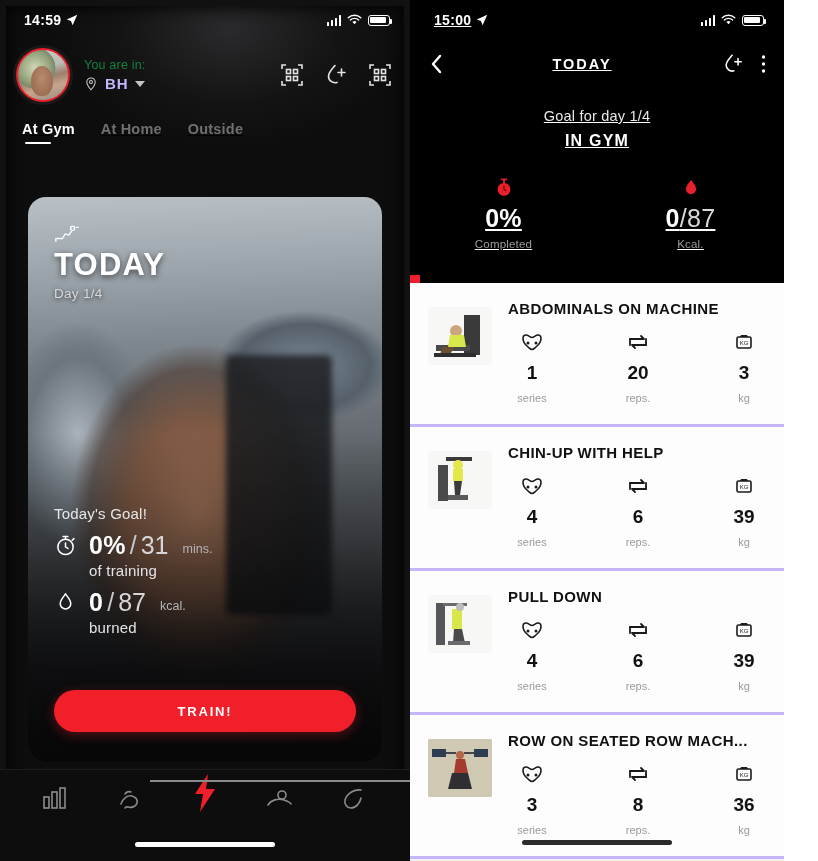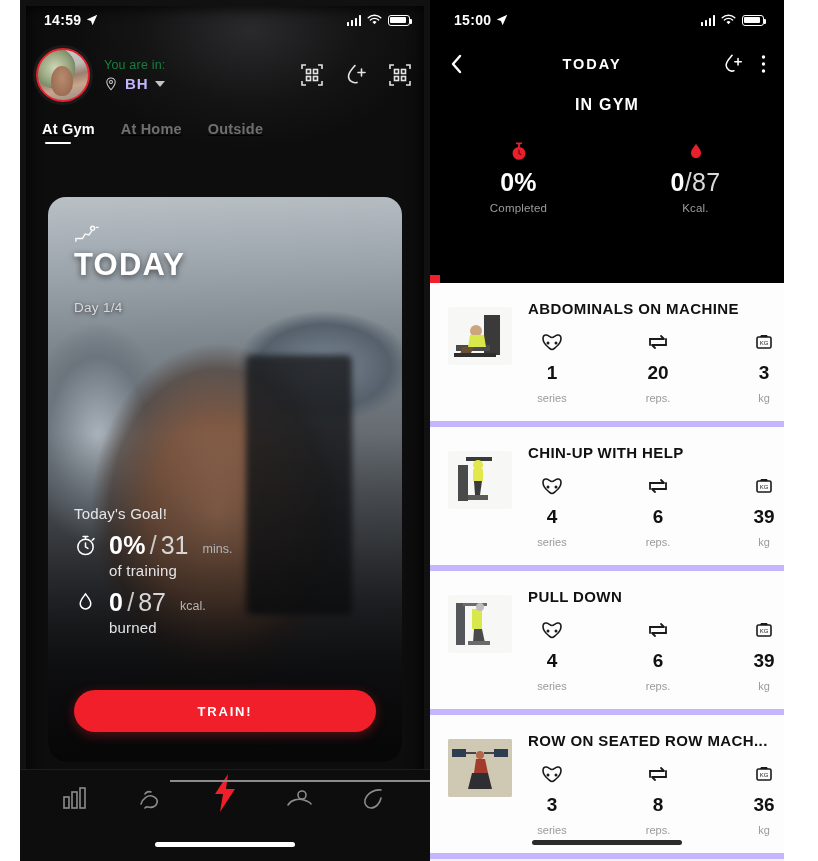--- a/index.html
+++ b/index.html
@@ -2,21 +2,21 @@
 <html><head>
 <meta charset="utf-8">
 <style>
   * { margin:0; padding:0; box-sizing:border-box; }
   html,body {
     width:818px; height:861px;
     background:#ffffff;
     font-family:"Liberation Sans", sans-serif;
     overflow:hidden;
   }
-  .stage { position:relative; width:784px; height:861px; display:flex;padding-left:20px; }
+  .stage { position:relative; width:784px; height:861px; display:flex; }
 
   
   .phone-left {
     position:relative;
     width:410px; height:861px;
     background:#0d0d0d;
     overflow:hidden;
     flex:0 0 410px;
   }
   .phone-left::after{
@@ -109,21 +109,21 @@
   }
   .card-photo:after{
     content:""; position:absolute; left:0; right:0; bottom:0; height:58%;
     background:linear-gradient(180deg, rgba(10,10,11,0) 0%, rgba(10,10,11,.35) 35%, rgba(8,8,9,.82) 72%, rgba(6,6,7,.95) 100%);
   }
   .card-top{
     position:absolute; left:26px; top:26px; z-index:2; color:#fff;
   }
   .card-icon{ width:26px;height:20px; opacity:.95; margin-bottom:6px; display:block;}
   .card-title{ font-size:31px; font-weight:800; letter-spacing:1.2px; line-height:1; text-shadow:0 2px 6px rgba(0,0,0,.6);}
-  .card-day{ font-size:13.5px; color:#d8d8da; margin-top:20px; letter-spacing:.3px; text-shadow:0 1px 4px rgba(0,0,0,.7);}
+  .card-day{ font-size:13.5px; color:#d8d8da; margin-top:6px; letter-spacing:.3px; text-shadow:0 1px 4px rgba(0,0,0,.7);}
 
   .card-goal{ position:absolute; left:26px; bottom:126px; z-index:2; color:#fff; }
   .goal-head{ font-size:15px; color:#e6e6e8; letter-spacing:.2px; }
   .goal-line{ display:flex; align-items:center; gap:12px; margin-top:9px;}
   .goal-ico{ width:23px;height:23px; flex:0 0 23px;}
   .goal-num{ font-size:25px; font-weight:800; letter-spacing:.3px;}
   .goal-sep{ font-size:25px; font-weight:400; color:#c8c8ca;}
   .goal-den{ font-size:25px; font-weight:400; color:#d6d6d8;}
   .goal-unit{ font-size:12.5px; color:#b4b4b6; margin-left:2px; align-self:flex-end; padding-bottom:4px;}
   .goal-sub{ font-size:15px; color:#e3e3e5; margin:2px 0 0 35px; letter-spacing:.2px;}
@@ -146,42 +146,42 @@
   .nav-line{ position:absolute; left:150px; top:10px; width:260px; height:2px; background:#8b8b8d; }
   .nav-items{ display:flex; align-items:center; justify-content:space-around; height:58px; padding:0 18px;}
   .nav-ic{ width:30px;height:26px; opacity:.62;}
   .nav-ic.bolt{ opacity:1; width:26px;height:40px; margin-top:-12px;}
   .home-ind{ position:absolute; left:50%; transform:translateX(-50%); bottom:14px; width:140px;height:5px;background:#fff;border-radius:3px;}
 
   
   .phone-right{
     position:relative; flex:1 1 auto; height:861px; background:#f2f2f2; overflow:hidden;
   }
-  .r-header{ background:#000; color:#fff; height:283px; position:relative; }
+  .r-header{ background:#000; color:#fff; height:283px; position:relative;text-decoration:underline; }
   .r-status{
     height:40px; padding:0 20px 0 24px; display:flex; align-items:center; justify-content:space-between;
   }
   .r-navbar{ display:flex; align-items:center; height:48px; padding:0 18px 0 20px; }
   .back-ic{ width:12px;height:20px; }
   .r-title{ flex:1; text-align:center; font-size:14.5px; font-weight:800; letter-spacing:2px; }
   .r-actions{ display:flex; align-items:center; gap:17px; }
   .r-goal-for{ text-align:center; font-size:14.5px; color:#e9e9eb; margin-top:20px; letter-spacing:.2px;}
   .r-in-gym{ text-align:center; font-size:16px; font-weight:800; letter-spacing:1.2px; margin-top:8px;}
   .r-stats{ display:flex; margin-top:26px; }
   .r-stat{ flex:1; display:flex; flex-direction:column; align-items:center; }
   .r-stat-ic{ width:22px;height:24px; margin-bottom:4px;}
   .r-stat-val{ font-size:25px; font-weight:800; letter-spacing:.3px; }
   .r-stat-val .den{ font-weight:400; color:#d9d9db;}
   .r-stat-lab{ font-size:11.5px; color:#9d9d9f; margin-top:5px; letter-spacing:.2px;}
   .r-prog{ position:absolute; left:0; bottom:0; width:10px; height:8px; background:#f01f2a;}
 
   .r-list{ background:#fdfdfd; }
   .ex-row{
     display:flex; align-items:flex-start; padding:14px 16px 12px 18px;
-    border-bottom:6px solid #c4b5fd; position:relative; min-height:144px;
+    border-bottom:3px solid #c4b5fd; position:relative; min-height:144px;
   }
   .ex-thumb{
     width:64px;height:58px; flex:0 0 64px; margin-top:10px; border-radius:2px;
     background:#f7f7f5; position:relative; overflow:hidden;
   }
   .ex-mid{ flex:1; padding:0 6px 0 16px; }
   .ex-name{ font-size:15px; font-weight:800; color:#111; letter-spacing:.4px; margin-top:3px; }
   .ex-metrics{ display:flex; justify-content:center; gap:58px; margin-top:14px; padding-right:12px;}
   .metric{ display:flex; flex-direction:column; align-items:center; width:48px;}
   .metric-ic{ width:24px;height:22px; }
@@ -384,20 +384,21 @@
             <path d="M17.5 6v7M14 9.5h7" stroke="#fff" stroke-width="1.7" stroke-linecap="round"></path>
           </svg>
           <svg style="width:5px;height:20px" viewBox="0 0 5 20">
             <circle cx="2.5" cy="3" r="1.7" fill="#fff"></circle>
               <circle cx="2.5" cy="10" r="1.7" fill="#fff"></circle>
               <circle cx="2.5" cy="17" r="1.7" fill="#fff"></circle>
           </svg>
         </div>
       </div>
 
+      <div class="r-goal-for">Goal for day 1/4</div>
       <div class="r-in-gym">IN GYM</div>
 
       <div class="r-stats">
         <div class="r-stat">
           <svg class="r-stat-ic" viewBox="0 0 24 24">
             <circle cx="12" cy="13.5" r="7" fill="#e8202c"></circle>
             <path d="M9.5 2.5h5M12 3v3" stroke="#e8202c" stroke-width="2" stroke-linecap="round"></path>
             <path d="M12 10v3.5l2 1.3" stroke="#700" stroke-width="1.3" fill="none" stroke-linecap="round"></path>
           </svg>
           <div class="r-stat-val">

